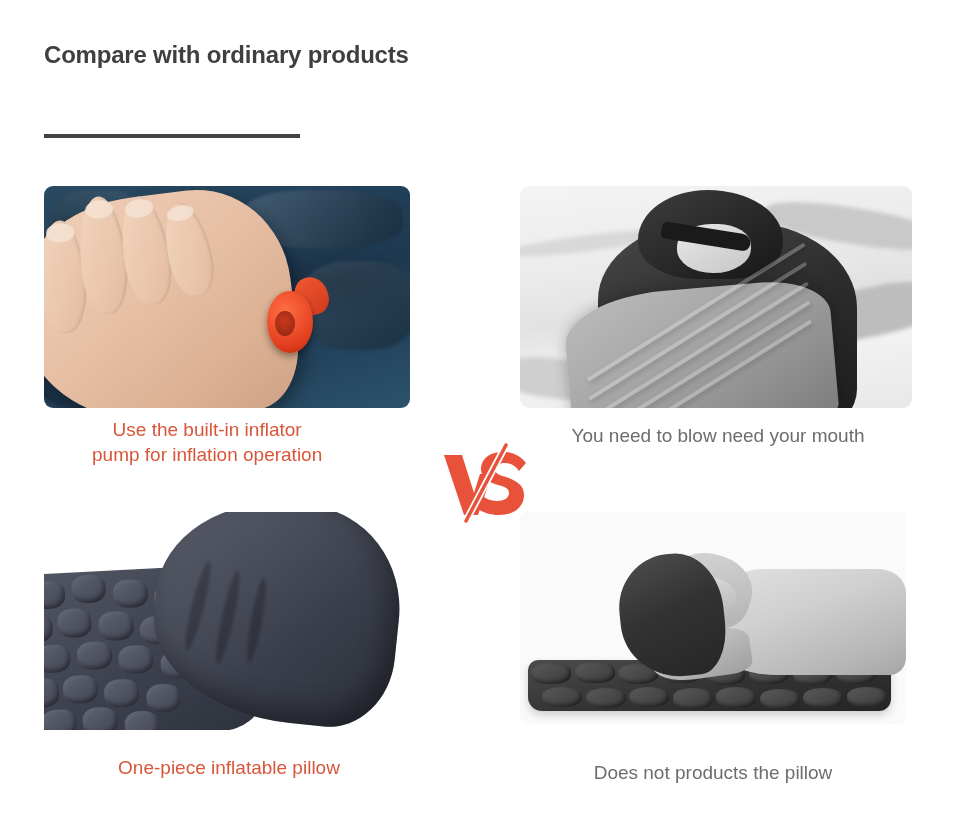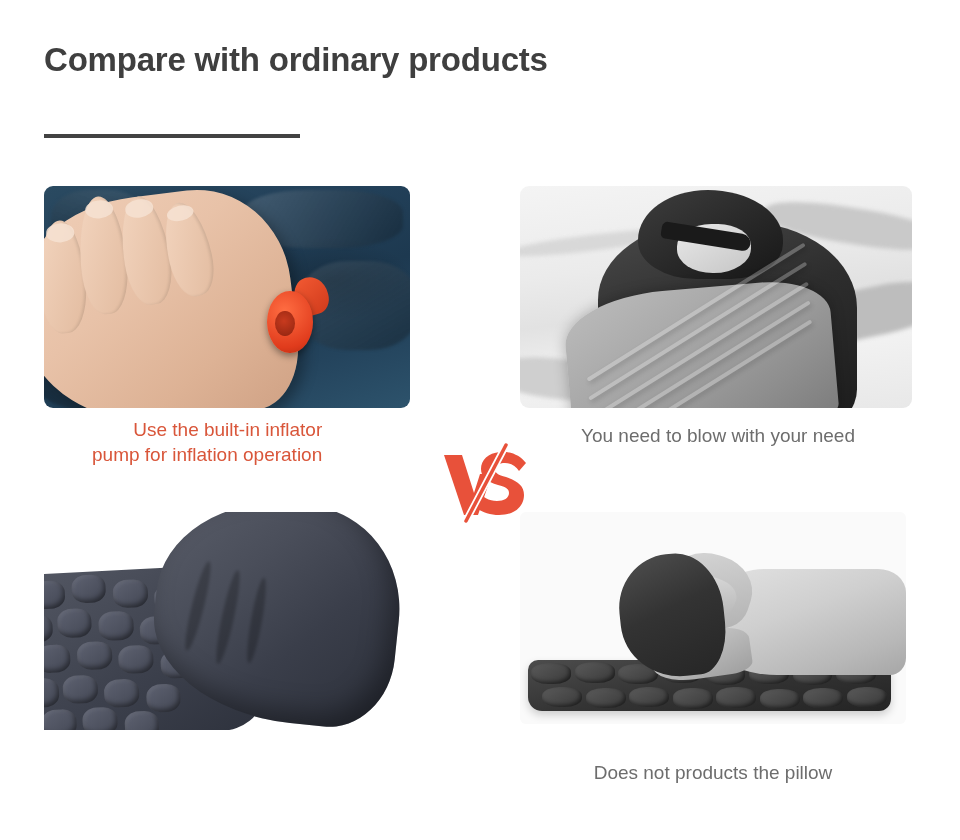--- a/index.html
+++ b/index.html
@@ -17,21 +17,21 @@
     width: 960px;
     height: 840px;
     background: #ffffff;
   }
 
   
   .page-title {
     position: absolute;
     left: 44px;
     top: 41px;
-    font-size: 33px;
+    font-size: 24px;
     font-weight: bold;
     color: #3f3f3f;
     letter-spacing: -0.2px;
     white-space: nowrap;
   }
 
   .title-rule {
     position: absolute;
     left: 44px;
     top: 134px;
@@ -71,21 +71,21 @@
 
   
   .caption {
     font-size: 19px;
     line-height: 25px;
     white-space: pre-line;
   }
   .caption-highlight { color: #d9563a; }
   .caption-plain     { color: #6d6d6d; }
 
-  .cap-r1-left  { position: absolute; left: 48px; top: 231px; text-align: right; }
+  .cap-r1-left  { position: absolute; left: 48px; top: 231px; text-align: center; }
   .cap-r1-right { position: absolute; left: 0; top: 237px; width: 396px; text-align: center; }
   .cap-r2-left  { position: absolute; left: 0; top: 243px; width: 370px; text-align: center; }
   .cap-r2-right { position: absolute; left: 0; top: 248px; width: 386px; text-align: center; }
 
   
   .vs-badge {
     position: absolute;
     width: 96px;
     height: 84px;
   }
@@ -421,21 +421,21 @@
           <div class="hiker-glasses"></div>
           <div class="hiker-pad">
             <div class="pad-rib" style="top:16%"></div>
             <div class="pad-rib" style="top:30%"></div>
             <div class="pad-rib" style="top:44%"></div>
             <div class="pad-rib" style="top:58%"></div>
             <div class="pad-rib" style="top:72%"></div>
           </div>
         </div>
       </div>
-      <div class="caption caption-plain cap-r1-right">You need to blow with your need</div>
+      <div class="caption caption-plain cap-r1-right">You need to blow need your mouth</div>
     </div>
   </div>
 
   <div class="row row-2 r2">
 
     <div class="cell cell-left">
       <div class="media">
         <div class="photo-pillow">
           <div class="mat-body">
             <div class="baffle" style="left:2%;  top:4%"></div>
@@ -457,20 +457,21 @@
             <div class="baffle" style="left:4%;  top:82%"></div>
             <div class="baffle" style="left:22%; top:82%"></div>
             <div class="baffle" style="left:40%; top:86%"></div>
           </div>
           <div class="pillow-lobe"></div>
           <div class="pillow-crease pc1"></div>
           <div class="pillow-crease pc2"></div>
           <div class="pillow-crease pc3"></div>
         </div>
       </div>
+      <div class="caption caption-highlight cap-r2-left">One-piece inflatable pillow</div>
     </div>
 
     <div class="cell cell-right">
       <div class="media">
         <div class="photo-woman">
           <div class="w-mat">
             <div class="w-baffle" style="left:1%;  top:6%"></div>
             <div class="w-baffle" style="left:13%; top:4%"></div>
             <div class="w-baffle" style="left:25%; top:7%"></div>
             <div class="w-baffle" style="left:37%; top:5%"></div>

